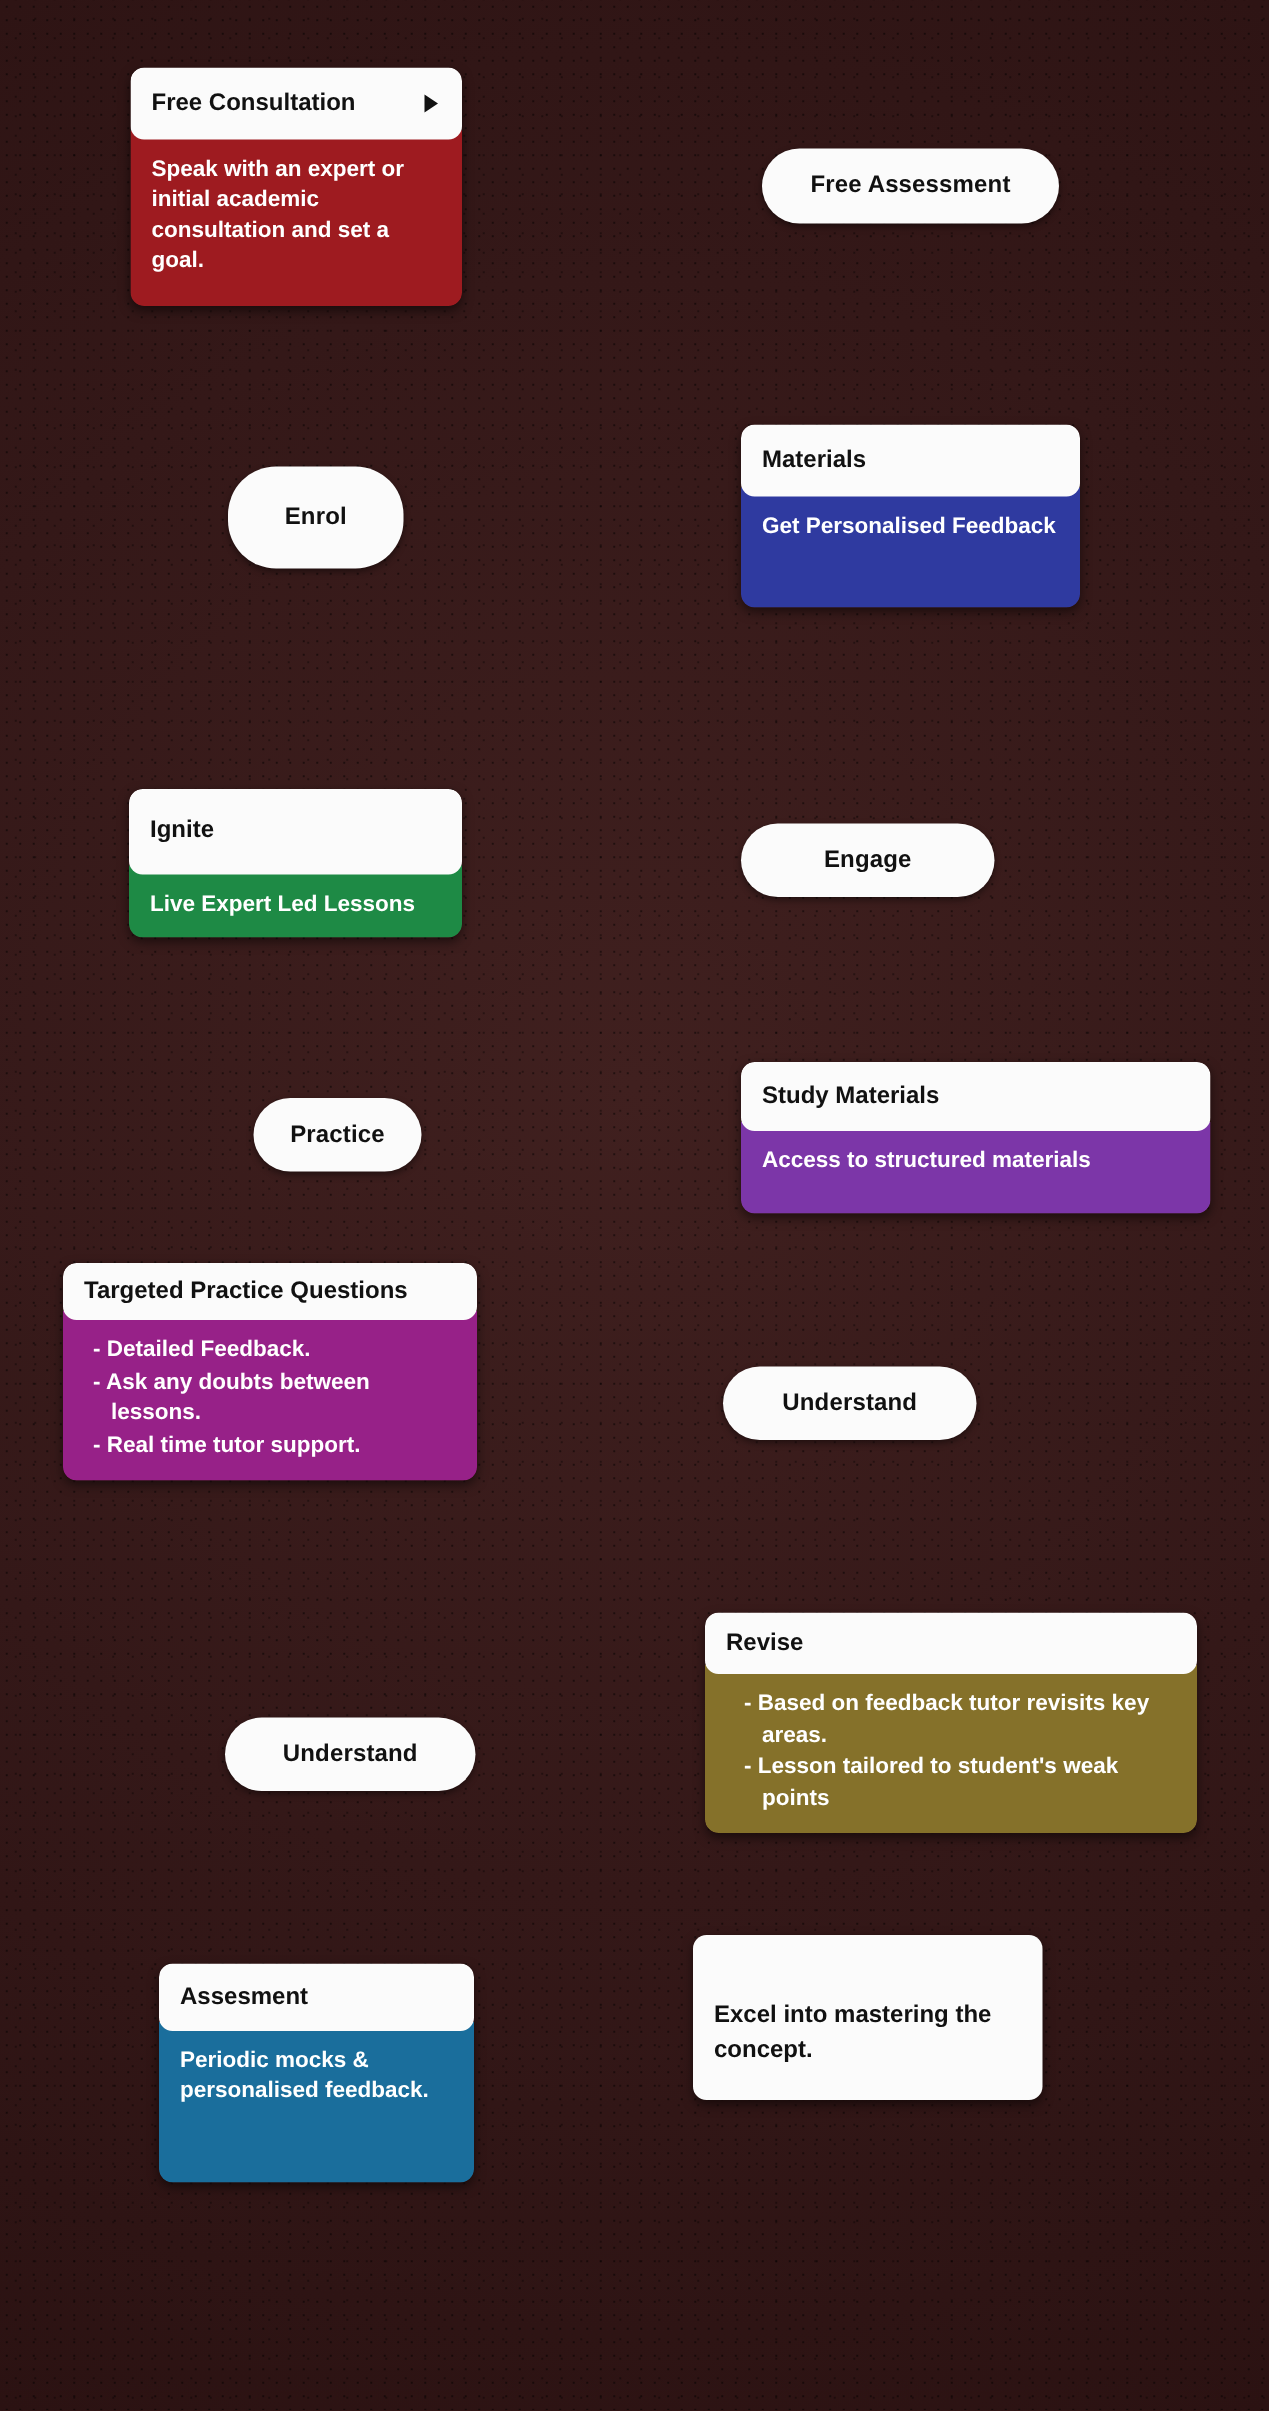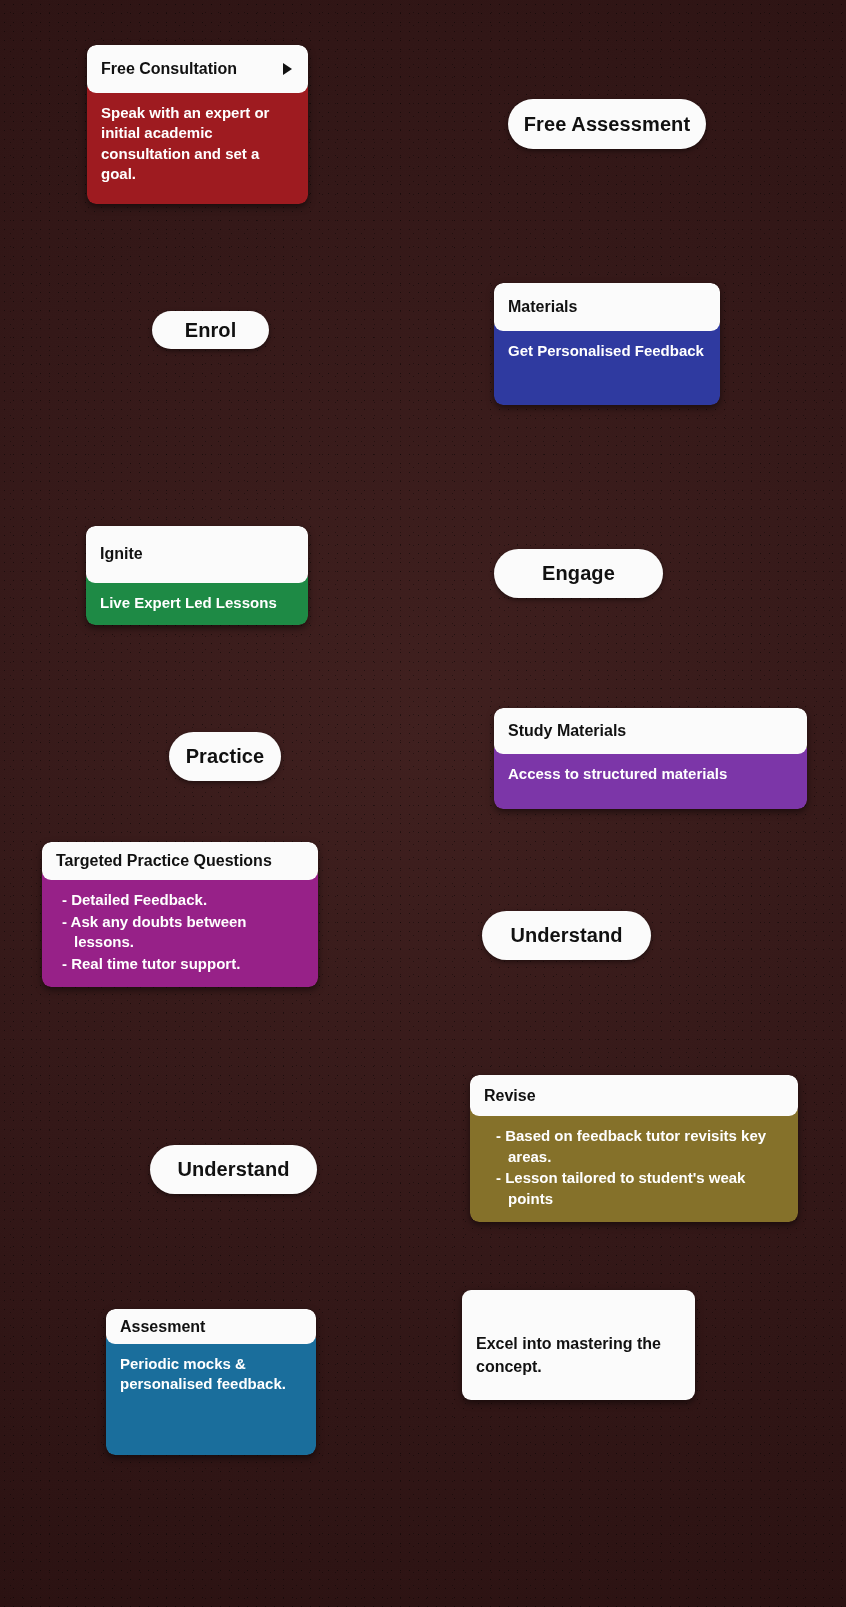--- a/index.html
+++ b/index.html
@@ -46,21 +46,21 @@
 
   
   .pill {
     background: #fbfbfb;
     border-radius: 32px;
     display: flex;
     align-items: center;
     justify-content: center;
     color: #111111;
     font-weight: 700;
-    font-size: 20px;
+    font-size: 16px;
     letter-spacing: 0.1px;
     box-shadow: 0 2px 5px rgba(0,0,0,0.45);
   }
 
   
   .card {
     border-radius: 9px;
     overflow: hidden;
     box-shadow: 0 3px 7px rgba(0,0,0,0.5);
     display: flex;
@@ -140,21 +140,21 @@
     </div>
     <div class="card-body" style="background:#9e1b20; width:221px;">
       <span>Speak with an expert or initial academic consultation and set a goal.</span>
     </div>
   </div>
 
   <div class="node pill" style="left:508px; top:99px; width:198px; height:50px;">
     <span>Free Assessment</span>
   </div>
 
-  <div class="node pill" style="left:152px; top:311px; width:117px; height:38px;">
+  <div class="node pill" style="left:152px; top:311px; width:117px; height:68px;">
     <span>Enrol</span>
   </div>
 
   <div class="node card" style="left:494px; top:283px; width:226px; height:122px;">
     <div class="card-head" style="height:48px;">
       <span>Materials</span>
     </div>
     <div class="card-body" style="background:#2f3aa0;">
       <span>Get Personalised Feedback</span>
     </div>
@@ -213,21 +213,21 @@
     </div>
     <div class="card-body" style="background:#85712a;padding-left:20px;">
       <ul class="bullets">
         <li>- Based on feedback tutor revisits key areas.</li>
         <li>- Lesson tailored to student's weak points</li>
       </ul>
     </div>
   </div>
 
   <div class="node card" style="left:106px; top:1309px; width:210px; height:146px;">
-    <div class="card-head" style="height:35px;">
+    <div class="card-head" style="height:45px;">
       <span>Assesment</span>
     </div>
     <div class="card-body" style="background:#1a6e9c;">
       <span>Periodic mocks &amp; personalised feedback.</span>
     </div>
   </div>
 
   <div class="node plaincard" style="left:462px; top:1290px; width:233px; height:110px;">
     <span>Excel into mastering the concept.</span>
   </div>

